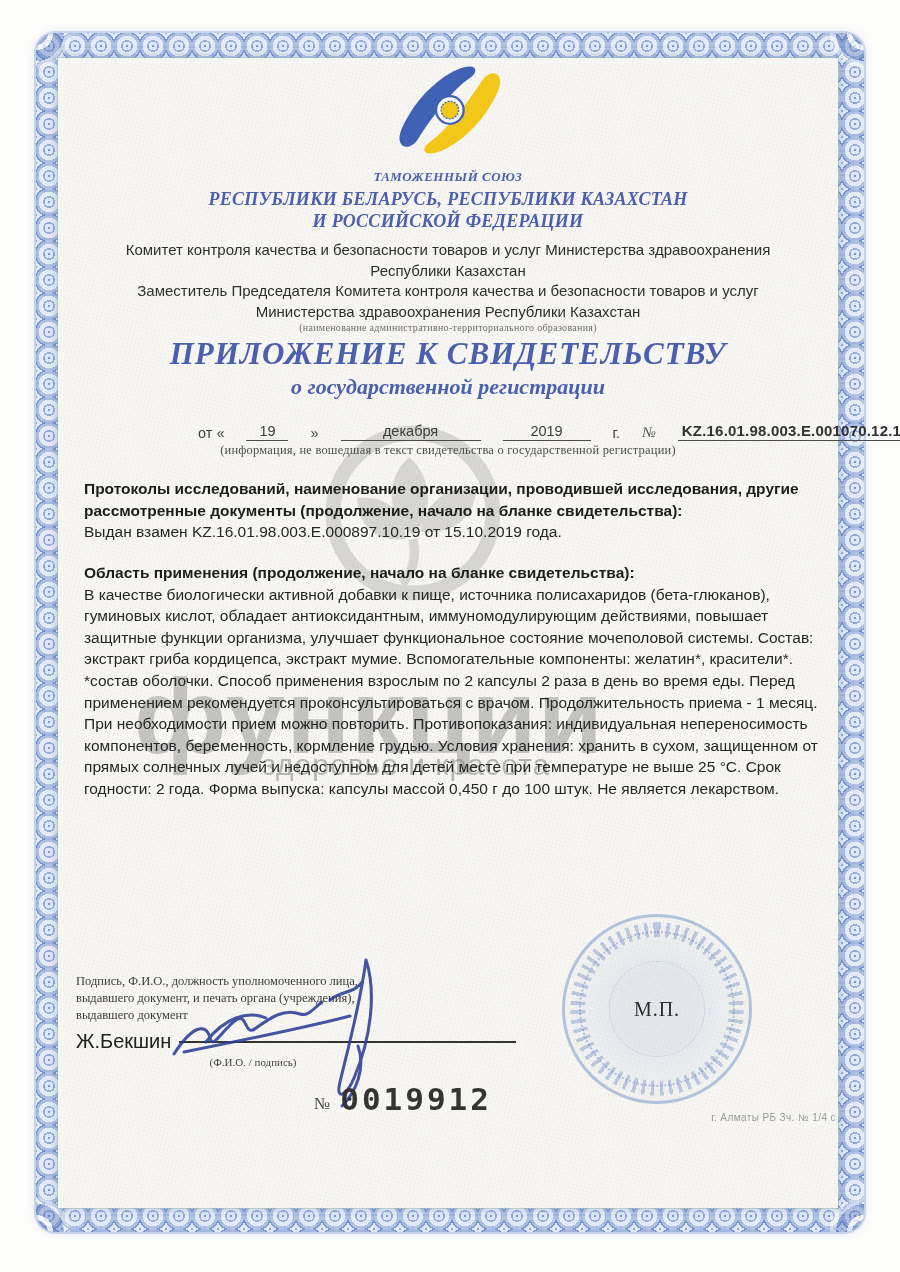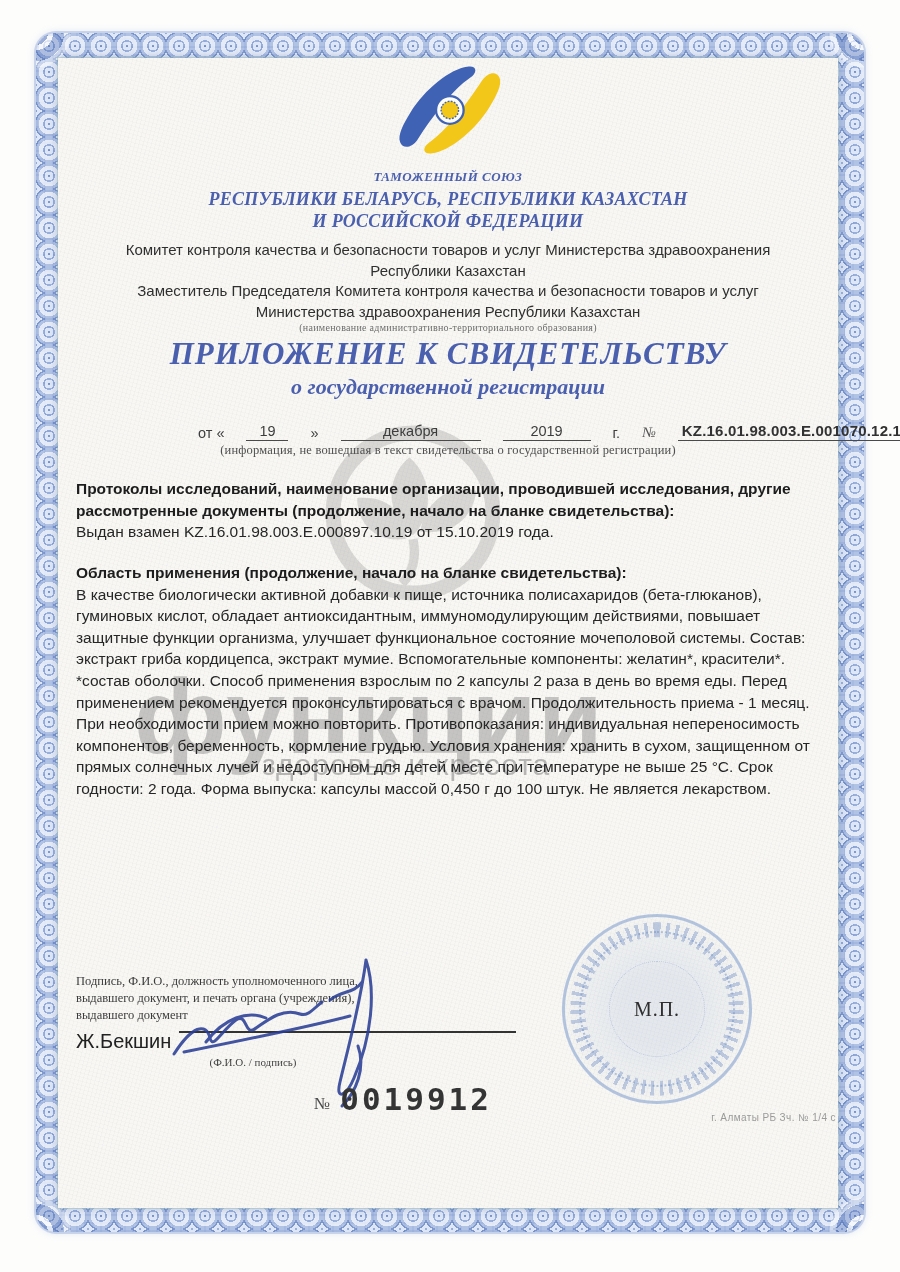--- a/index.html
+++ b/index.html
@@ -56,31 +56,31 @@
   
   .date-row{top:349px;left:140px;right:6px;display:flex;align-items:flex-end;gap:22px;font-size:14.5px;color:#3d3d3d;white-space:nowrap;}
   .u{border-bottom:1.5px solid #4a4a4a;text-align:center;padding:0 4px 1px 4px;}
   .cell-day{min-width:34px;}
   .cell-month{min-width:132px;margin-top:16px;}
   .cell-year{min-width:80px;}
   .cell-number{min-width:225px;font-weight:bold;font-size:15px;color:#323232;letter-spacing:.2px;}
   .num-label{font-family:"Liberation Serif",serif;font-style:italic;color:#555;}
   .info-caption{top:385px;color:#4f4f4f;font-family:"Liberation Serif",serif;font-size:12.5px;letter-spacing:.2px;}
   
-  .para{left:18px;right:14px;font-size:15.5px;line-height:21.6px;color:#262626;}
+  .para{left:26px;right:14px;font-size:15.5px;line-height:21.6px;color:#262626;}
   .para b{font-weight:bold;color:#1d1d1d;}
   .para1{top:420px;}
   .para2{top:504px;}
   
   .wm-circle{left:262px;top:362px;width:186px;height:186px;opacity:.30;}
   .wm-brand{left:76px;top:598px;font-size:106px;font-weight:bold;color:rgba(120,120,120,.40);letter-spacing:1px;white-space:nowrap;}
   .wm-tagline{left:204px;top:690px;font-size:30px;color:rgba(130,130,130,.55);letter-spacing:1px;white-space:nowrap;}
   
   .sign-caption{left:18px;top:915px;font-family:"Liberation Serif",serif;font-size:12.5px;line-height:17px;color:#3c3c3c;}
-  .sign-name-row{left:18px;top:972px;right:322px;display:flex;align-items:flex-start;gap:8px;}
+  .sign-name-row{left:18px;top:972px;right:322px;display:flex;align-items:center;gap:8px;}
   .sign-name{font-size:20px;color:#222;white-space:nowrap;}
   .sig-rule{flex:1;border-bottom:2px solid #333;height:1px;}
   .sign-under{left:105px;top:998px;width:180px;text-align:center;font-family:"Liberation Serif",serif;font-size:11px;color:#444;}
   .signature-ink{left:96px;top:898px;width:320px;height:160px;}
   
   .stamp{left:504px;top:856px;width:184px;height:184px;border-radius:50%;
     border:3px solid rgba(124,154,204,.55);
     background:radial-gradient(circle, rgba(150,175,215,.20) 28%, rgba(150,175,215,.10) 58%, rgba(150,175,215,.03) 70%, transparent 75%);
   }
   .stamp::before{content:"";position:absolute;inset:14px;border-radius:50%;border:2px dotted rgba(124,154,204,.55);}

